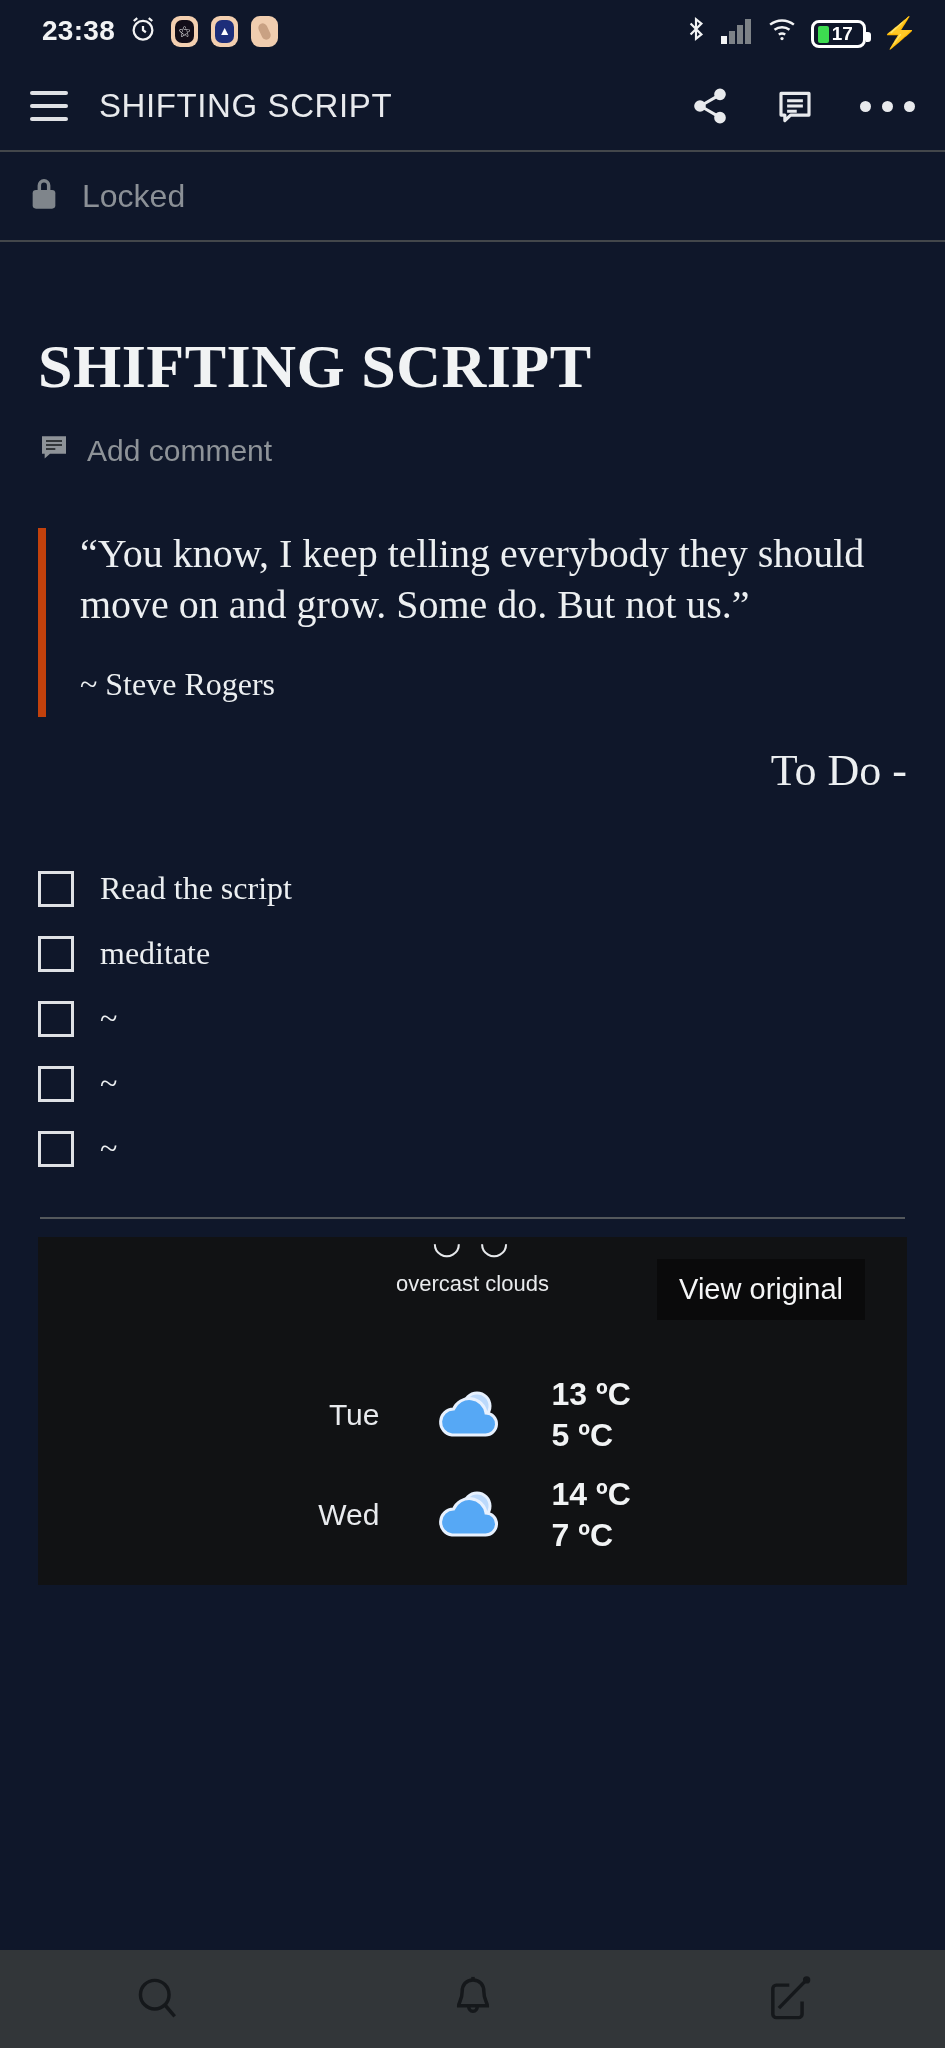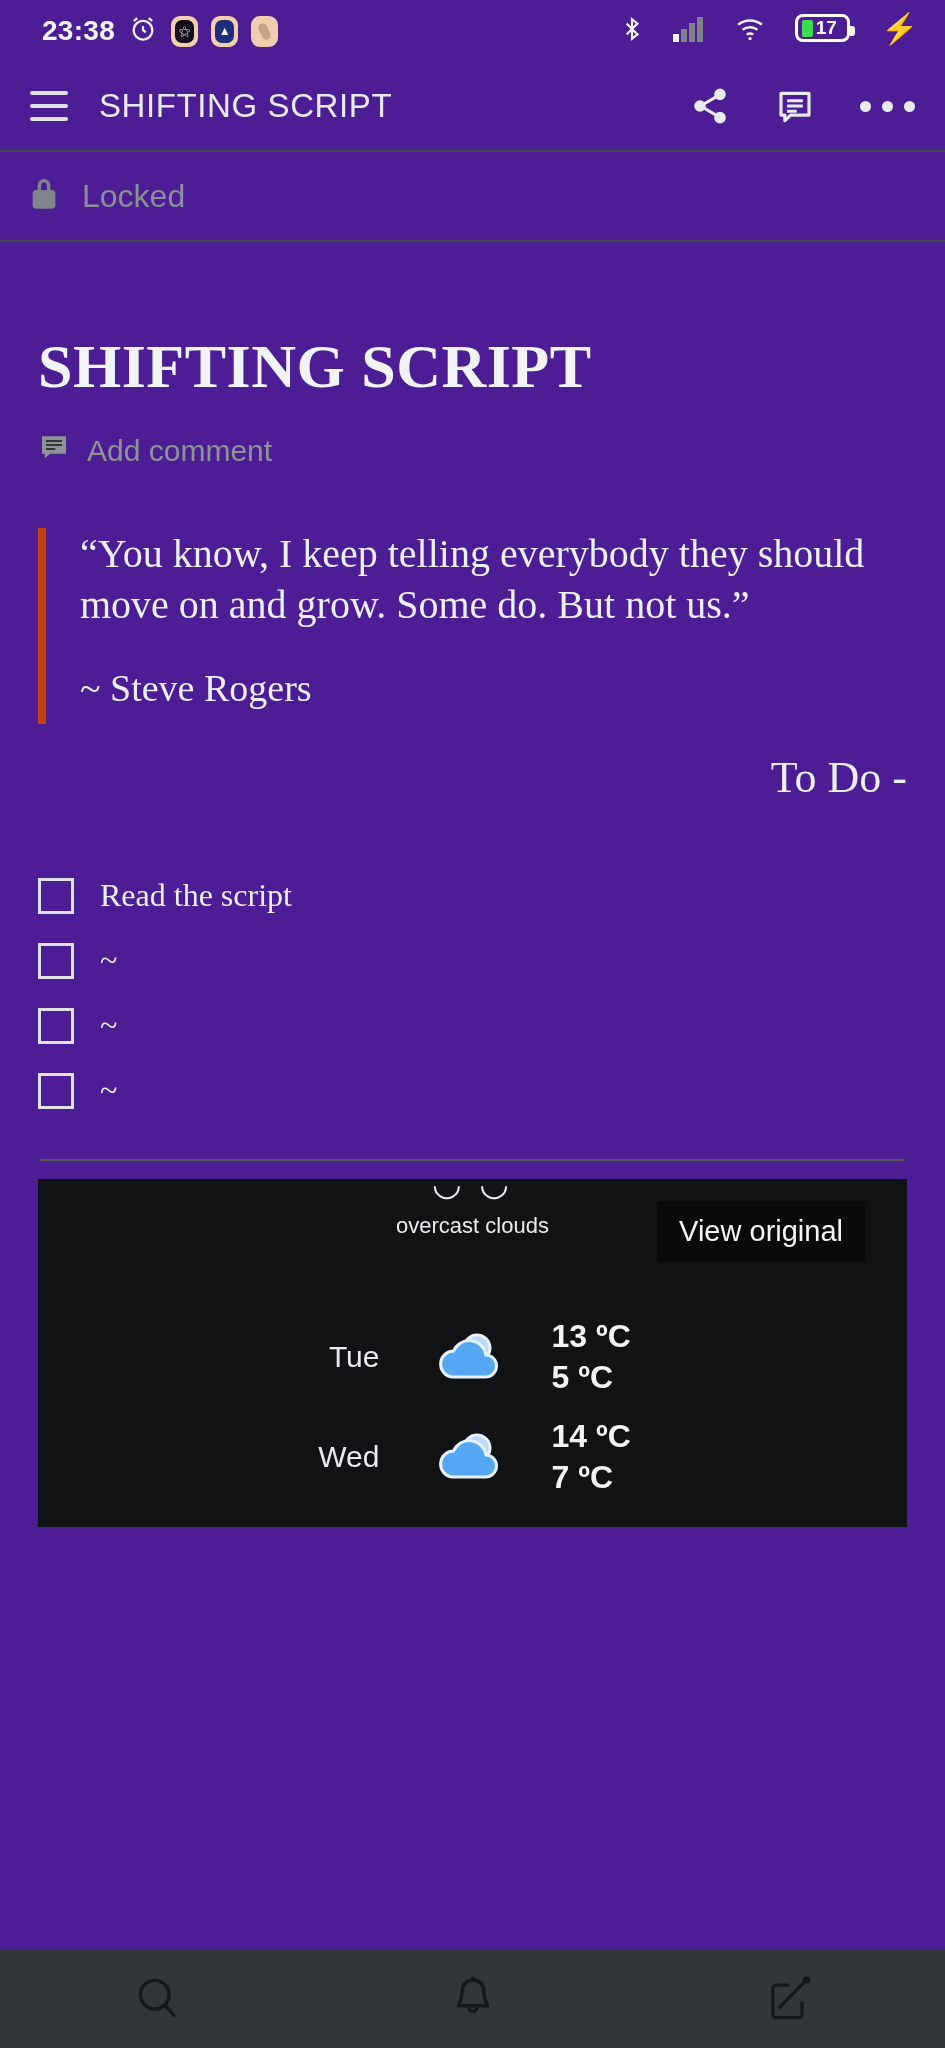--- a/index.html
+++ b/index.html
@@ -2,30 +2,30 @@
 <html><head>
 <meta charset="utf-8">
 <style>
   * { margin:0; padding:0; box-sizing:border-box; }
   html, body {
     width:945px; height:2048px;
     background:#323639;
     font-family:"Liberation Sans", sans-serif;
     overflow:hidden;
   }
-  #app { position:relative; width:945px; height:2048px; background:#4c1d95; }
+  #app { position:relative; width:945px; height:2048px; background:#0f172a; }
 
   
   .statusbar{
     height:62px; display:flex; align-items:center;
     padding:0 26px 0 42px; color:#f2f3f4;
   }
   .sb-left{ display:flex; align-items:center; gap:13px; }
   .sb-clock{ font-size:28px; font-weight:bold; letter-spacing:.3px; }
-  .sb-right{ margin-left:auto; display:flex; align-items:flex-start; gap:28px; }
+  .sb-right{ margin-left:auto; display:flex; align-items:flex-end; gap:12px; }
   .appicon{ width:27px; height:31px; border-radius:9px; display:flex;
             align-items:center; justify-content:center; }
   .ai-1{ background:#f3cfb0; }
   .ai-2{ background:#f3cfb0; }
   .ai-3{ background:#f0cdaf; }
   .ai-dot-dark{ width:19px;height:23px;border-radius:7px;background:#120d18;
                 display:flex;align-items:center;justify-content:center;}
   .ai-dot-blue{ width:19px;height:23px;border-radius:7px;background:#1d2e7a;
                 display:flex;align-items:center;justify-content:center;}
   .ai-glyph{ color:#fff; font-size:12px; line-height:1; }
@@ -79,21 +79,21 @@
 
   .blockquote{
     margin-top:58px; padding-left:34px; border-left:8px solid #c2410c;
   }
   .bq-text{
     font-family:"Liberation Serif", serif;
     font-size:40px; line-height:1.28; color:#eceff1;
   }
   .bq-author{
     font-family:"Liberation Serif", serif;
-    font-size:38px; color:#eceff1; margin-top:36px; padding-bottom:14px;
+    font-size:32px; color:#eceff1; margin-top:36px; padding-bottom:14px;
   }
 
   .todo-label{
     font-family:"Liberation Serif", serif; font-size:44px;
     color:#eceff1; margin-top:28px;text-align:right;
   }
 
   .checklist{ margin-top:60px; }
   .check-row{ display:flex; align-items:center; gap:26px; height:65px; }
   .checkbox{
@@ -261,20 +261,24 @@
       <div class="bq-text">“You know, I keep telling everybody they should move on and grow. Some do. But not us.”</div>
       <div class="bq-author">~ Steve Rogers</div>
     </div>
 
     <div class="todo-label">To Do -</div>
 
     <div class="checklist">
       <div class="check-row">
         <span class="checkbox"></span>
         <span class="check-label">Read the script</span>
+      </div>
+      <div class="check-row">
+        <span class="checkbox"></span>
+        <span class="check-label">meditate</span>
       </div>
       <div class="check-row">
         <span class="checkbox"></span>
         <span class="check-label">~</span>
       </div>
       <div class="check-row">
         <span class="checkbox"></span>
         <span class="check-label">~</span>
       </div>
       <div class="check-row">

